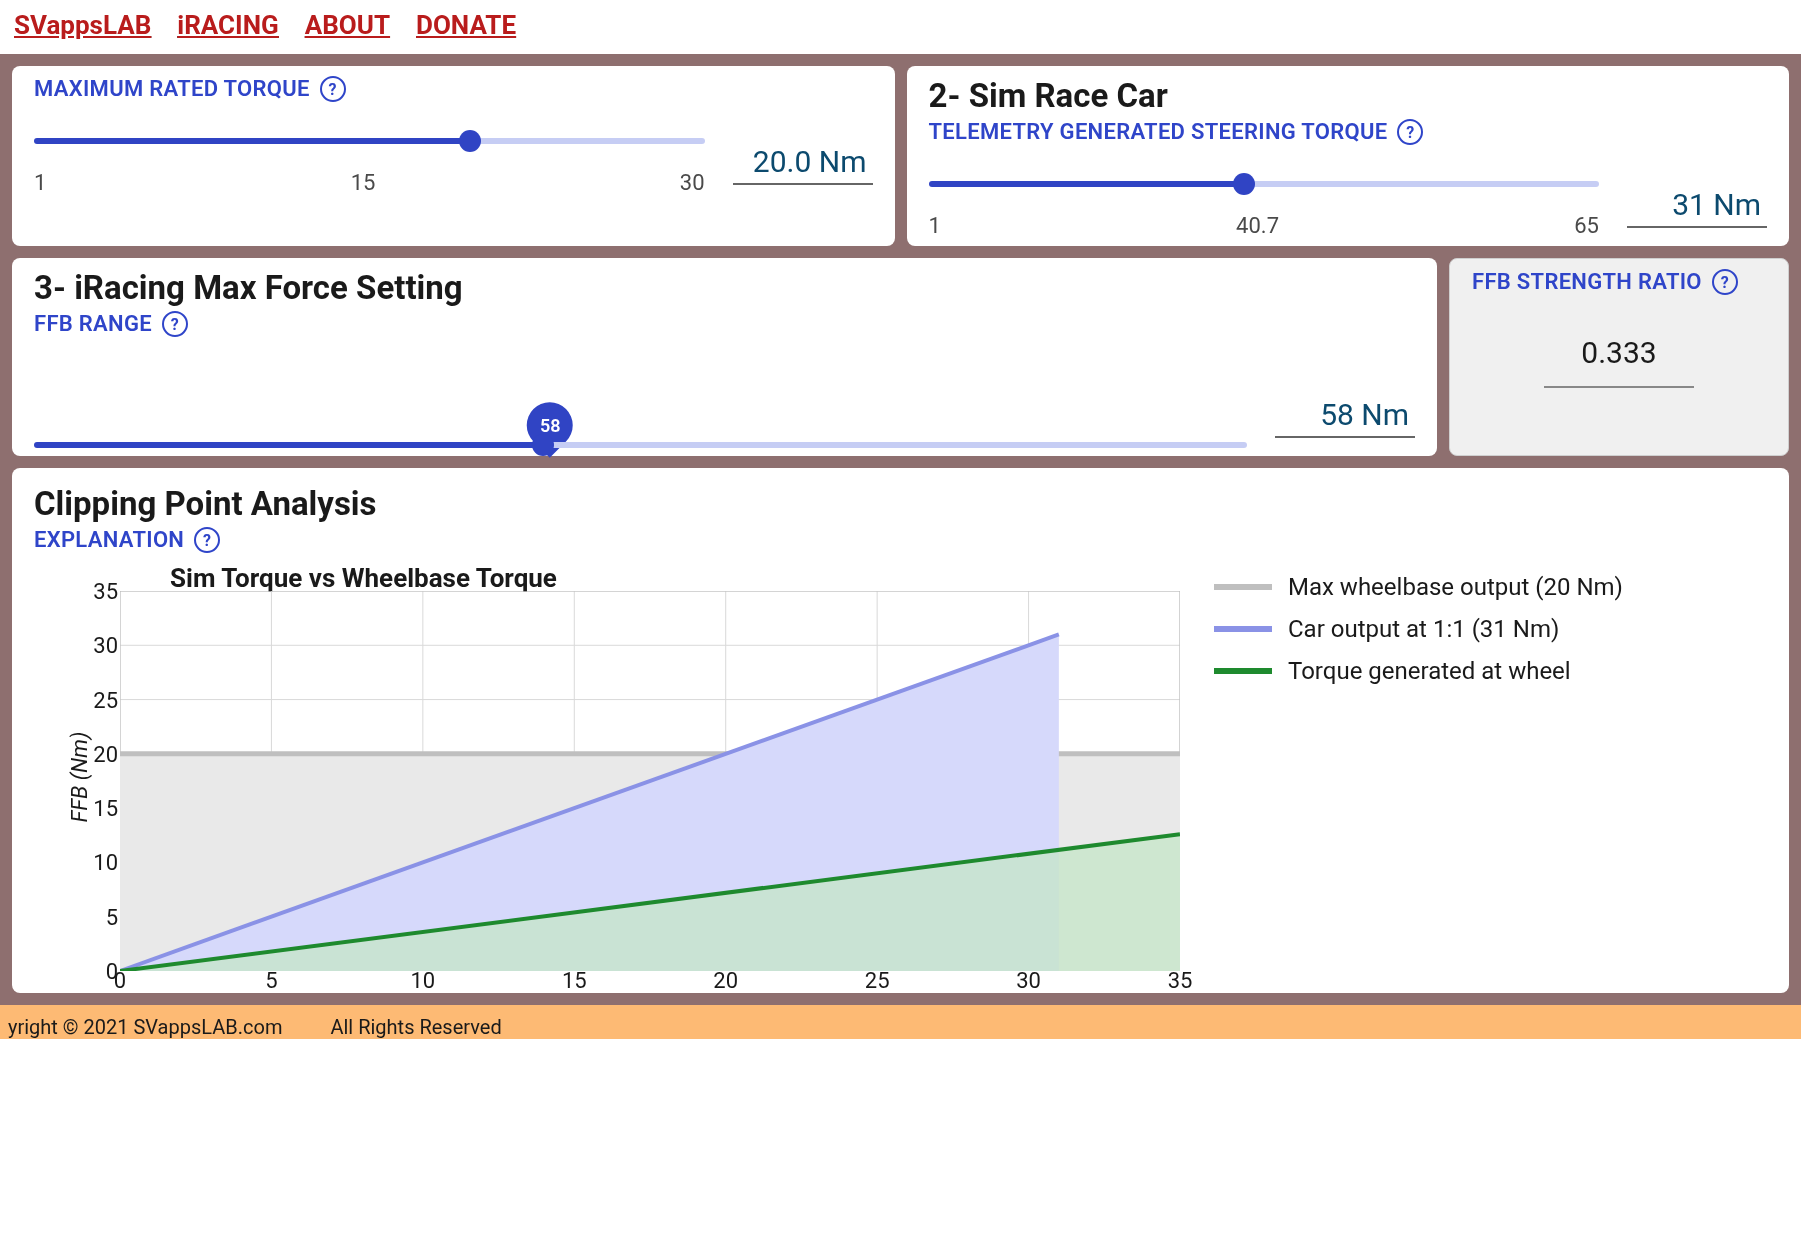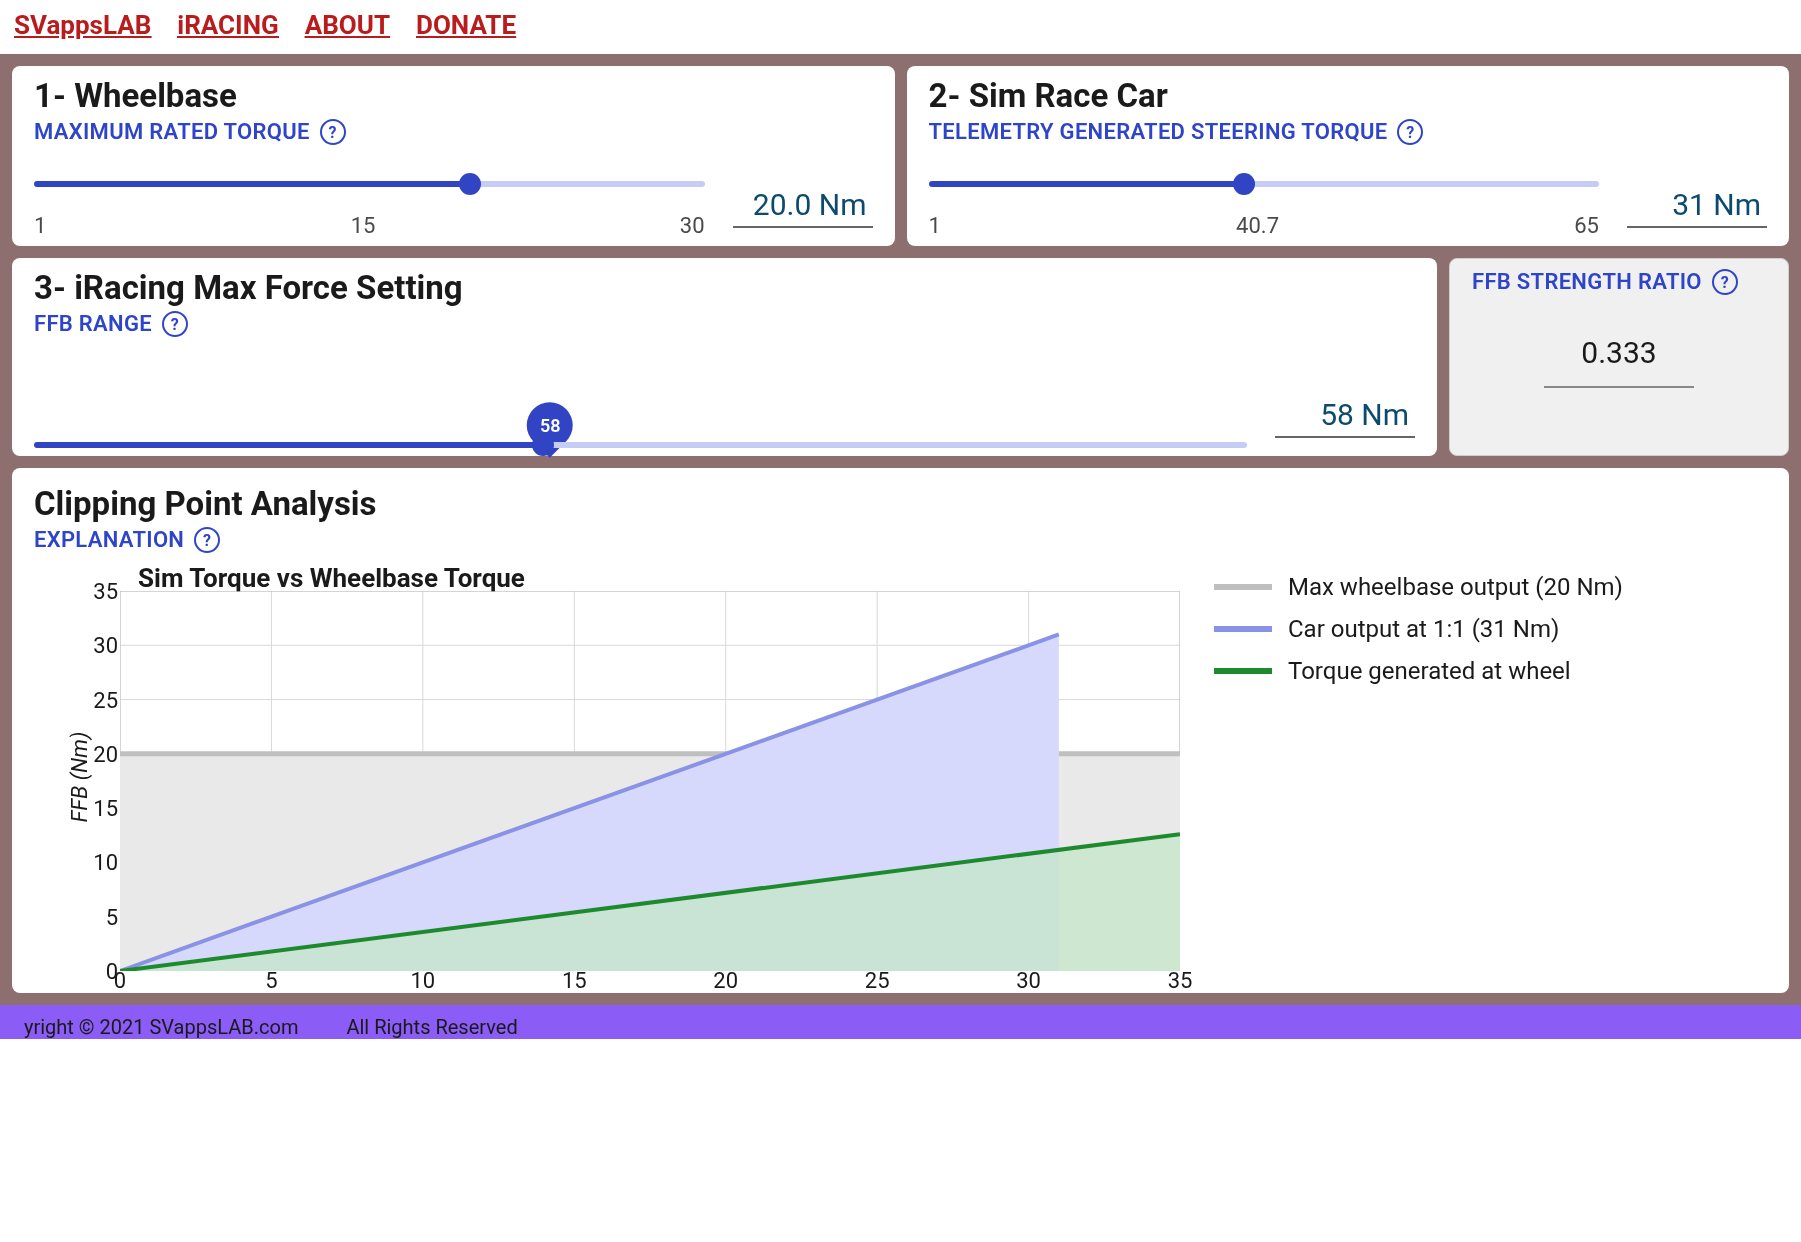--- a/index.html
+++ b/index.html
@@ -165,21 +165,21 @@
   }
   .plot-inner {
     position: absolute;
     left: 86px;
     top: 24px;
     width: 1060px;
     height: 380px;
   }
   .plot-title {
     position: absolute;
-    left: 104px;
+    left: 136px;
     top: -4px;
     font-weight: 700;
     font-size: 26px;
   }
   .yticks {
     position: absolute;
     left: 44px;
     top: 24px;
     height: 380px;
     width: 40px;
@@ -210,40 +210,39 @@
   }
   .legend-row {
     display:flex; align-items:center; gap:16px;
     margin-bottom: 14px;
   }
   .lswatch {
     width: 58px; height: 6px;
   }
   .footer {
     font-size: 20px;
-    padding: 10px 8px 0 24px;
-    background: #8b5cf6;
+    padding: 10px 8px 0 8px;
+    background: #fdba74;
     display: flex; gap: 48px;
   }
 </style>
 </head>
 <body>
 
 <div class="topnav">
   <a>SVappsLAB</a>
   <a>iRACING</a>
   <a>ABOUT</a>
   <a>DONATE</a>
 </div>
 
 <div class="page">
 
   <div class="row">
     <div class="card">
-      <div class="card-title">1- Wheelbase</div>
       <div class="sub-line">
         <span>MAXIMUM RATED TORQUE</span>
         <span class="help-icon">?</span>
       </div>
       <div class="slider-line">
         <div class="slider-wrap" style="--fill:65%;">
           <div class="track">
               <div class="thumb"></div>
             </div>
           <div class="ticks">

